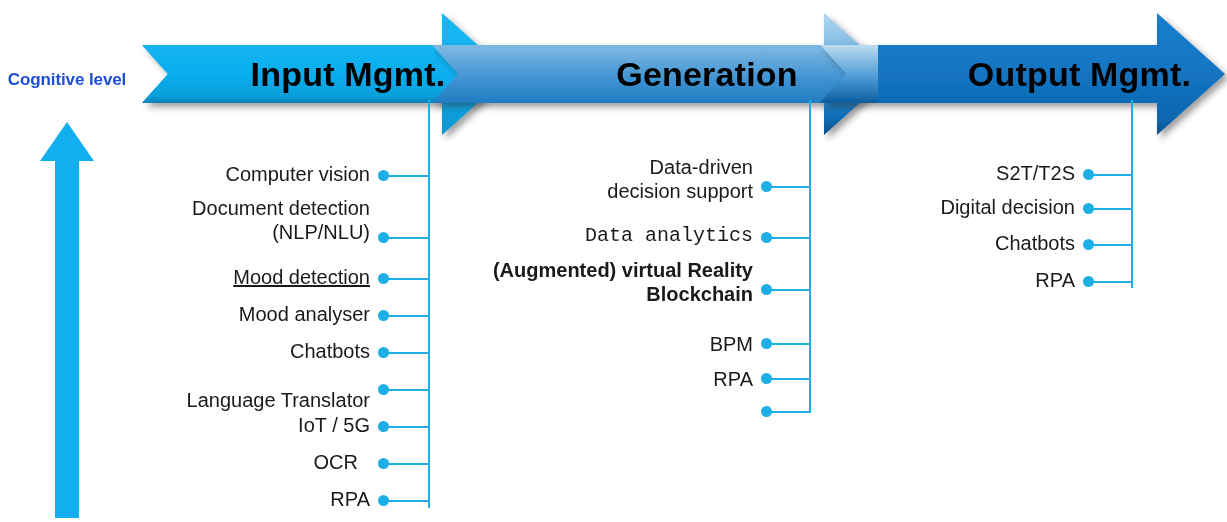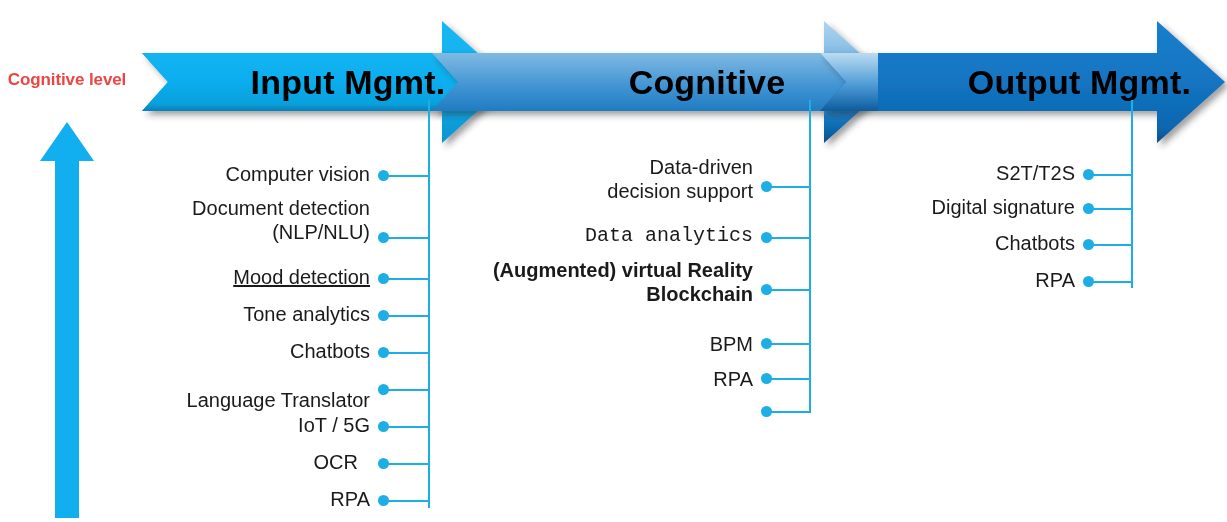--- a/index.html
+++ b/index.html
@@ -28,36 +28,36 @@
     height: 450px;
   }
   #axis-label {
     position: absolute;
     left: 0px;
     top: 0px;
     width: 134px;
     text-align: center;
     font-size: 17px;
     font-weight: bold;
-    color: #ef4444;
+    color: #1d4ed8;
     line-height: 1.18;
     letter-spacing: -0.1px;
   }
   #axis-arrow {
     position: absolute;
     left: 0px;
     top: 52px;
     width: 134px;
     height: 396px;
   }
 
   
   .banner {
     position: absolute;
-    top: 16px;
+    top: 8px;
     height: 132px;
   }
   .banner svg { display: block; overflow: visible; }
   .banner-text {
     position: absolute;
     left: 0;
     top: 0;
     width: 100%;
     height: 132px;
     display: flex;
@@ -159,21 +159,21 @@
           <stop offset="100%" stop-color="#0A4E87"></stop>
         </linearGradient>
         <filter id="shGen" x="-20%" y="-20%" width="150%" height="160%">
           <feDropShadow dx="4" dy="4" stdDeviation="3" flood-color="#2b2b2b" flood-opacity="0.45"></feDropShadow>
         </filter>
       </defs>
       <g filter="url(#shGen)">
         <polygon fill="url(#gradGen)" points="0,37 26,66 0,95 392,95 392,127 460,66 392,5 392,37"></polygon>
       </g>
     </svg>
-    <div class="banner-text">Cognitive</div>
+    <div class="banner-text">Generation</div>
   </div>
 
   <div class="banner" id="banner-output">
     <svg width="407" height="132" viewBox="0 0 407 132" preserveAspectRatio="none">
       <defs>
         <linearGradient id="gradOut" x1="0" y1="0" x2="0" y2="1">
           <stop offset="0%" stop-color="#1A7FCB"></stop>
           <stop offset="45%" stop-color="#1376C4"></stop>
           <stop offset="88%" stop-color="#0E66AE"></stop>
           <stop offset="100%" stop-color="#0A4E87"></stop>
@@ -206,21 +206,21 @@
     <div class="dot" style="left:378px; top:232px;"></div>
     <div class="item-label" style="left:100px; top:196px; width:270px;">Document detection
 (NLP/NLU)</div>
 
     <div class="leader" style="left:388px; top:278px;  width:42px;"></div>
     <div class="dot" style="left:378px; top:273px;"></div>
     <div class="item-label" style="left:118px; top:265px; width:252px;text-decoration:underline;">Mood detection</div>
 
     <div class="leader" style="left:388px; top:315px;  width:42px;"></div>
     <div class="dot" style="left:378px; top:310px;"></div>
-    <div class="item-label" style="left:118px; top:302px; width:252px;">Tone analytics</div>
+    <div class="item-label" style="left:118px; top:302px; width:252px;">Mood analyser</div>
 
     <div class="leader" style="left:388px; top:352px;  width:42px;"></div>
     <div class="dot" style="left:378px; top:347px;"></div>
     <div class="item-label" style="left:118px; top:339px; width:252px;">Chatbots</div>
 
     <div class="leader" style="left:388px; top:389px;  width:42px;"></div>
     <div class="dot" style="left:378px; top:384px;"></div>
     <div class="item-label" style="left:100px; top:380px; width:270px;margin-top:8px;">Language Translator</div>
 
     <div class="leader" style="left:388px; top:426px;  width:42px;"></div>
@@ -268,21 +268,21 @@
 
   <div class="column" id="column-output">
     <div class="spine" style="left:1131px; top:100px; height:188px;"></div>
 
     <div class="leader" style="left:1093px; top:174px; width:40px;"></div>
     <div class="dot" style="left:1083px; top:169px;"></div>
     <div class="item-label" style="left:830px; top:161px; width:245px;">S2T/T2S</div>
 
     <div class="leader" style="left:1093px; top:208px; width:40px;"></div>
     <div class="dot" style="left:1083px; top:203px;"></div>
-    <div class="item-label" style="left:830px; top:195px; width:245px;">Digital signature</div>
+    <div class="item-label" style="left:830px; top:195px; width:245px;">Digital decision</div>
 
     <div class="leader" style="left:1093px; top:244px; width:40px;"></div>
     <div class="dot" style="left:1083px; top:239px;"></div>
     <div class="item-label" style="left:830px; top:231px; width:245px;">Chatbots</div>
 
     <div class="leader" style="left:1093px; top:281px; width:40px;"></div>
     <div class="dot" style="left:1083px; top:276px;"></div>
     <div class="item-label" style="left:830px; top:268px; width:245px;">RPA</div>
   </div>
 

